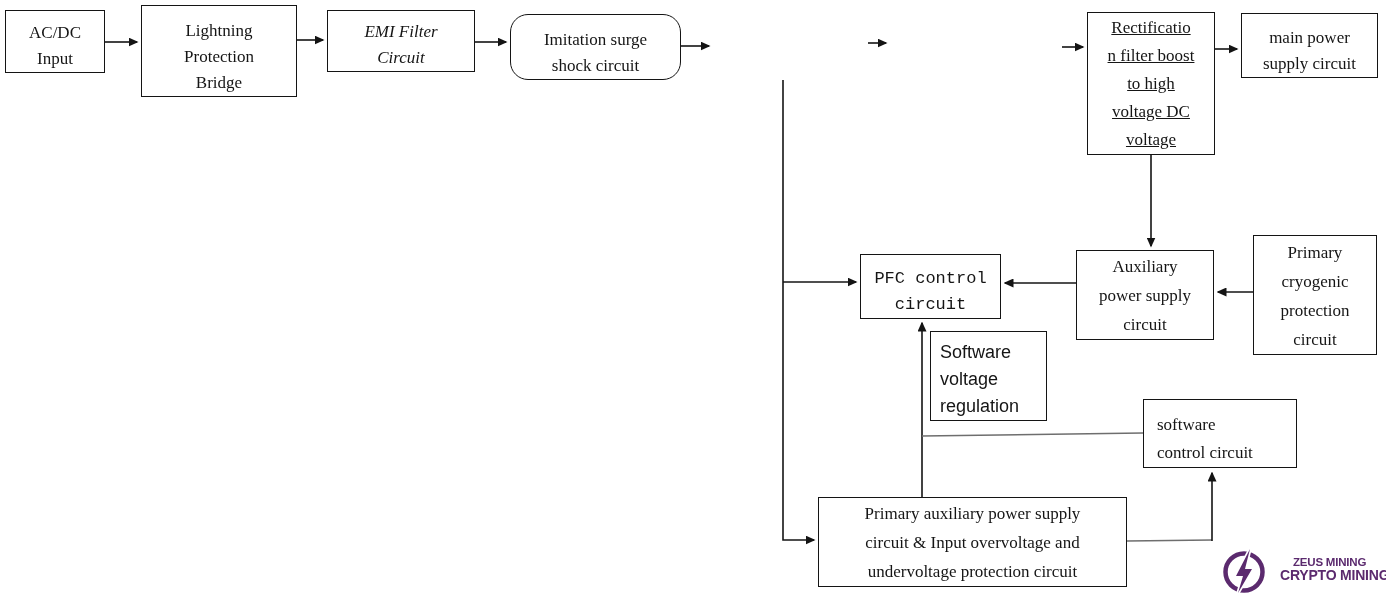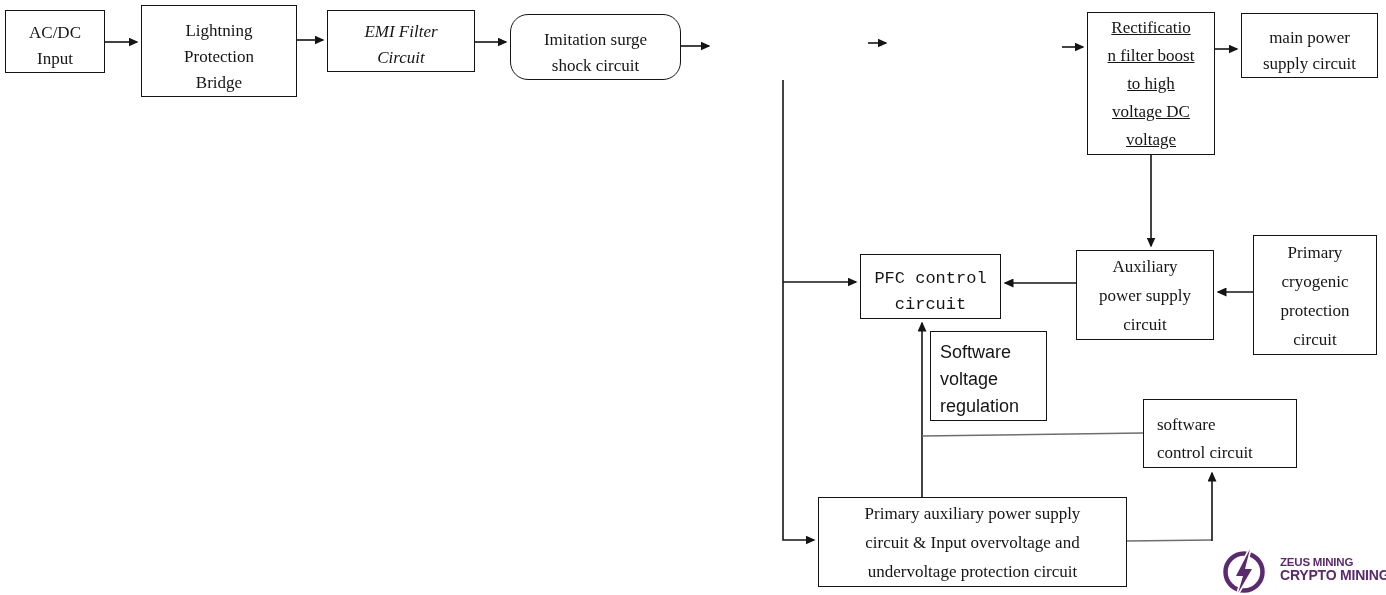--- a/index.html
+++ b/index.html
@@ -45,21 +45,21 @@
   }
   .logo-text{
     position:absolute;
     left:61px;
     font-family:"Liberation Sans", sans-serif;
     font-weight:bold;
     line-height:12px;
     letter-spacing:-0.2px;
     white-space:nowrap;
   }
-  .logo-line1{top:8px;font-size:11.5px;}
+  .logo-line1{top:8px;font-size:11.5px;margin-left:13px;}
   .logo-line2{top:21px;font-size:14px;}
 </style>
 </head>
 <body>
 
 <div id="stage">
 
   <svg id="wires" viewBox="0 0 1386 595" xmlns="http://www.w3.org/2000/svg">
     <defs>
       <marker id="arr" markerWidth="10" markerHeight="9" refX="8.5" refY="4.5" orient="auto" markerUnits="userSpaceOnUse">

